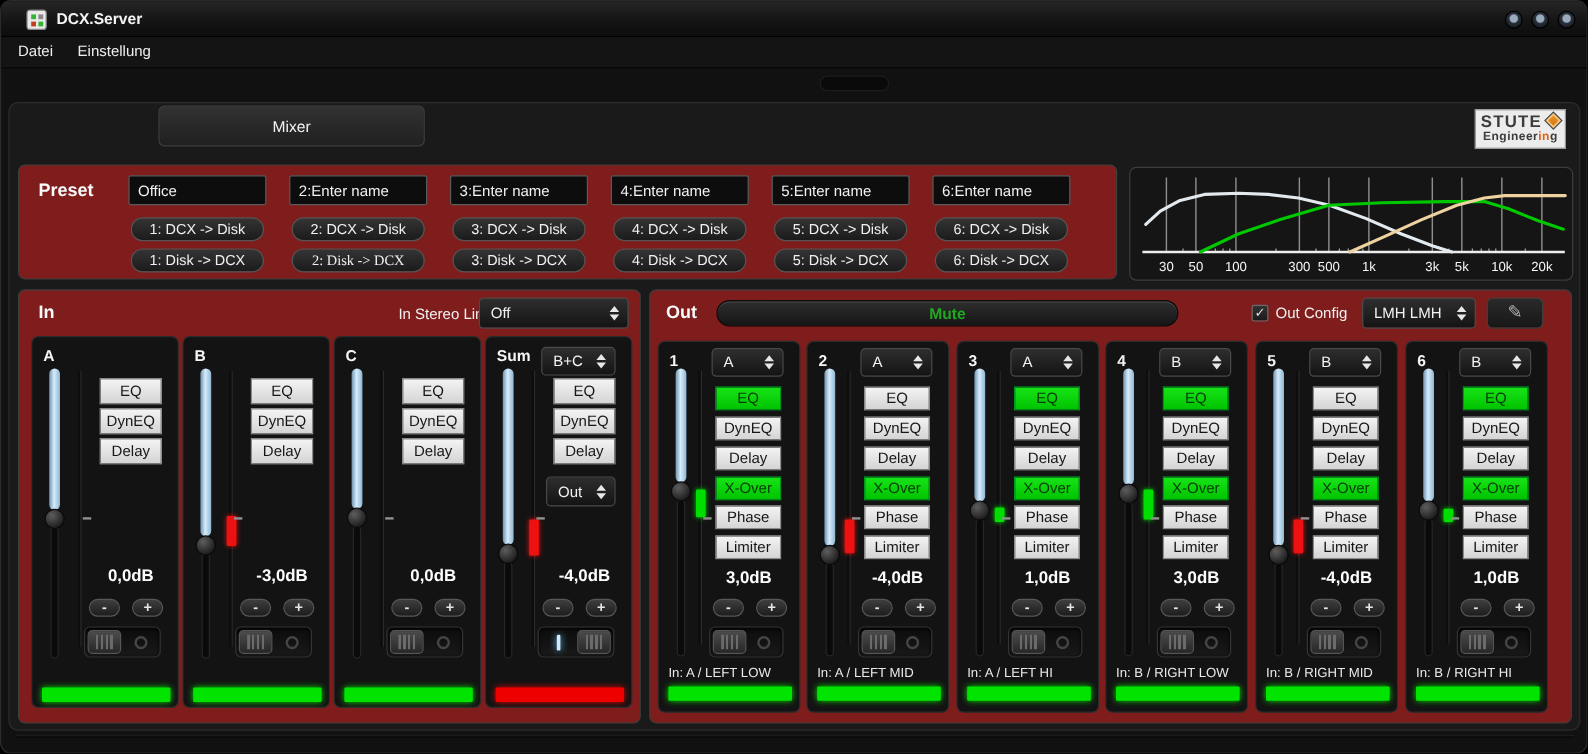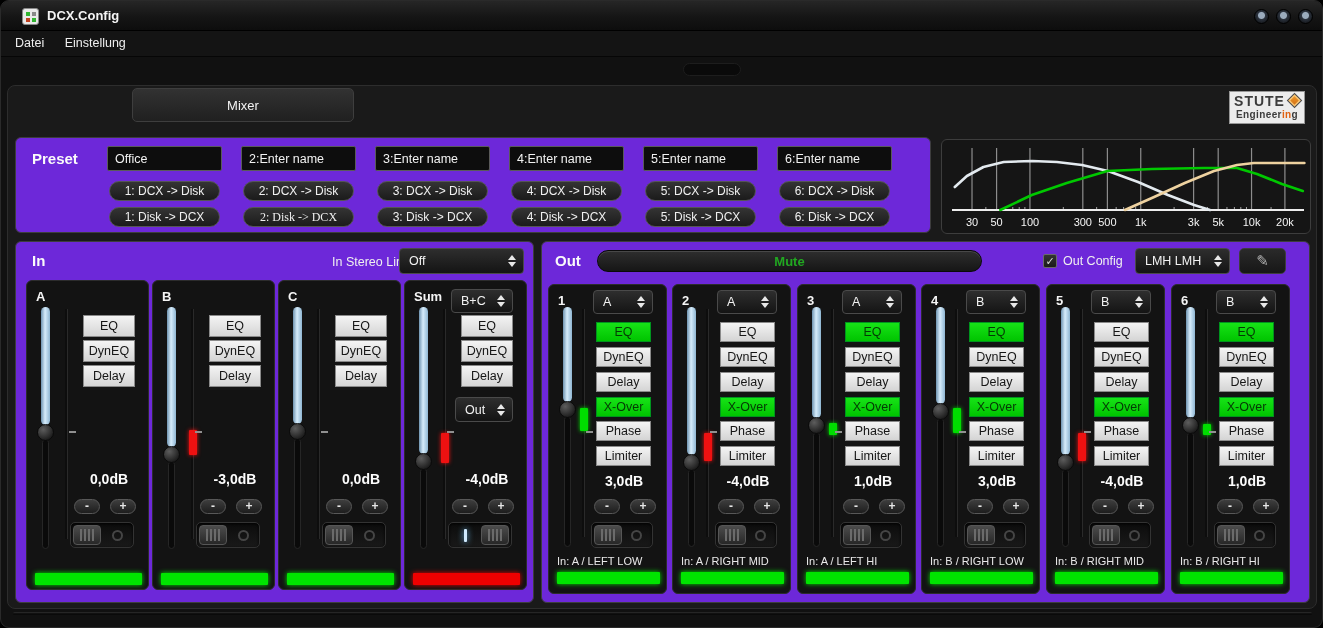--- a/index.html
+++ b/index.html
@@ -45,21 +45,21 @@
   .logo { position:absolute; left:1228px; top:90px; width:76px; height:33px; background:#ececec;
           border:1px solid #979797; border-radius:0; color:#3c3c3c; text-align:center; }
   .logo-top { display:flex; align-items:center; justify-content:center; gap:4px; height:17px; }
   .logo-brand { font-size:14px; font-weight:bold; letter-spacing:1px; }
   .chip { width:11px; height:11px; transform:rotate(45deg); background:linear-gradient(135deg,#f0a030,#d06810);
           border:1.5px solid #4a4a4a; box-shadow:inset 0 0 0 1.5px #f8c878; }
   .logo-sub { font-size:10px; font-weight:bold; letter-spacing:.4px; line-height:12px; }
   .logo-accent { color:#e06010; }
 
   
-  .panel { position:absolute; background:#6d28d9; border:1px solid #3d3d3d; border-radius:6px; }
+  .panel { position:absolute; background:#7f1d1d; border:1px solid #3d3d3d; border-radius:6px; }
   .preset-panel { left:14px; top:136px; width:916px; height:96px; }
   .graph-panel  { left:940px; top:138px; width:370px; height:95px; background:#151515; }
   .in-panel  { left:14px;  top:240px; width:519px; height:362px; }
   .out-panel { left:540px; top:240px; width:769px; height:362px; }
   .panel-title { position:absolute; font-size:15px; font-weight:bold; color:#fafafa; }
 
   .preset-slot { position:absolute; top:0; width:115px; height:96px; }
   .preset-name { position:absolute; left:0; top:8px; width:115px; height:25px; background:#0d0d0d;
                  border:1px solid #5a5a5a; border-radius:2px; color:#f2f2f2; font-size:12.5px;
                  font-family:"Liberation Sans",sans-serif; padding:0 7px; }
@@ -135,21 +135,21 @@
 
 <div class="window">
 
   <div class="titlebar">
     <div class="app-icon">
       <i class="ai-1"></i>
         <i class="ai-2"></i>
         <i class="ai-3"></i>
         <i class="ai-4"></i>
     </div>
-    <div class="title">DCX.Config</div>
+    <div class="title">DCX.Server</div>
     <div class="win-controls">
       <span class="win-btn"></span>
       <span class="win-btn"></span>
       <span class="win-btn"></span>
     </div>
   </div>
 
   <div class="menubar">
     <span class="menu-item">Datei</span>
     <span class="menu-item">Einstellung</span>
@@ -469,21 +469,21 @@
           <div class="pm-btn" style="left: 45px; top: 214px;">-</div>
           <div class="pm-btn" style="left: 81px; top: 214px;">+</div>
           <div class="toggle" style="left: 42px; top: 237px; width: 62px;">
             <div class="t-handle" style="left: 2px;">
               <div class="t-grooves"></div>
             </div>
             <div class="t-ind" style="right: 2px;">
               <div class="t-o"></div>
             </div>
           </div>
-          <div class="out-src-label" style="top: 270px;">In: A / RIGHT MID</div>
+          <div class="out-src-label" style="top: 270px;">In: A / LEFT MID</div>
           <div class="meter" style="left: 8px; top: 287px; width: 103px; height: 12px; background: rgb(0, 228, 0); box-shadow: rgb(0, 228, 0) 0px 0px 5px;"></div>
         </div>
         <div class="channel out" style="left: 255px; top: 42px;">
           <div class="ch-label">3</div>
           <div class="dropdown" style="left: 44px; top: 5px; width: 60px; height: 24px;">
             <span class="dd-val">A</span>
             <span class="dd-spin">
               <i class="tri-up"></i>
               <i class="tri-down"></i>
             </span>

